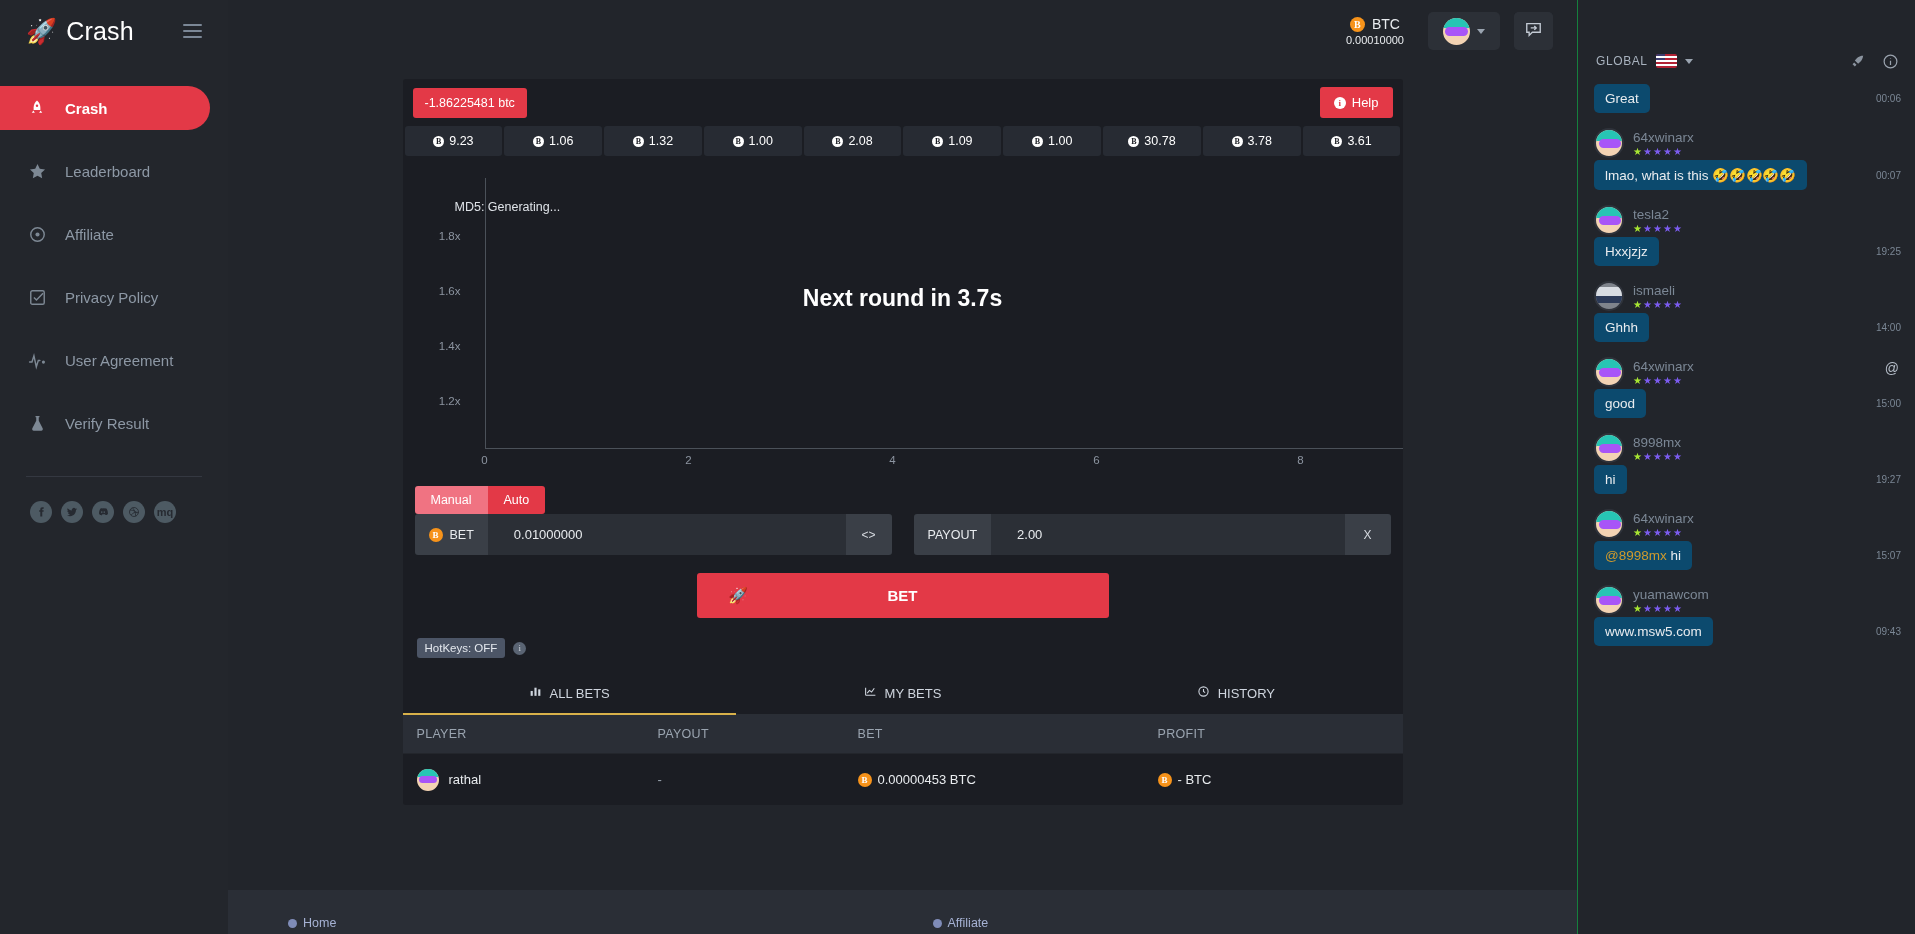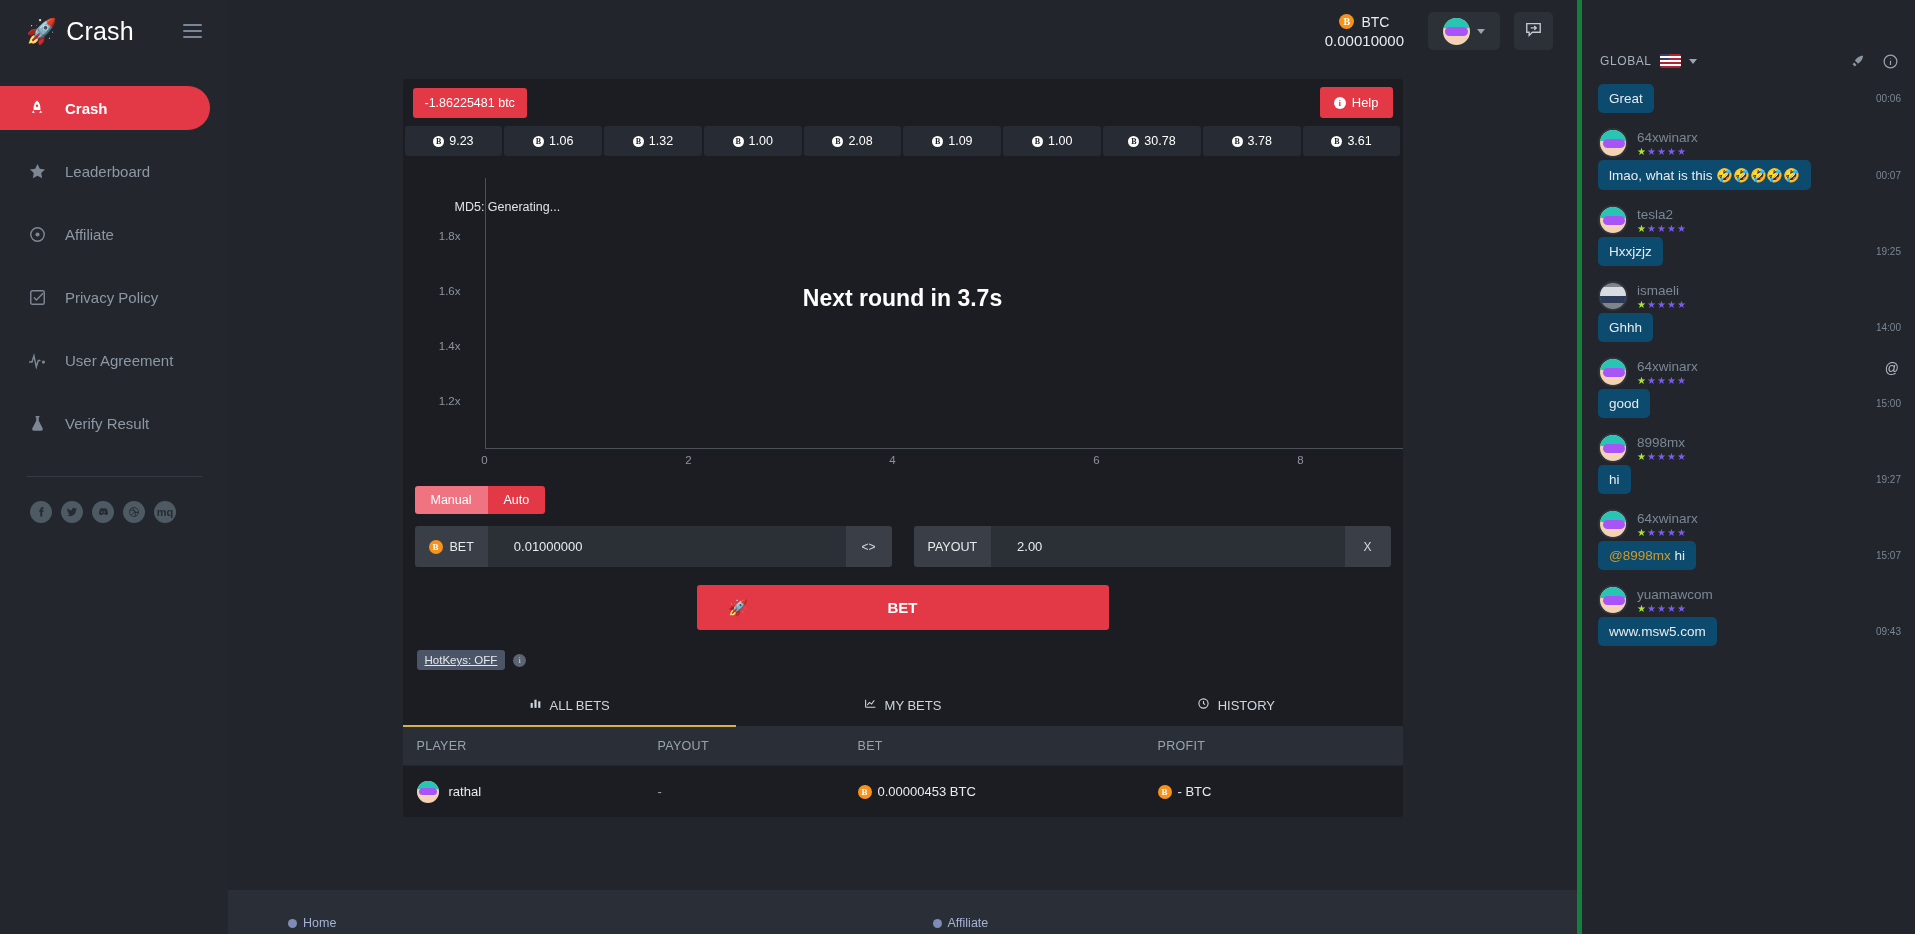--- a/index.html
+++ b/index.html
@@ -62,21 +62,21 @@
   }
   .balance { display: flex; flex-direction: column; align-items: center; margin-right: 10px; }
   .balance-top { display: flex; align-items: center; gap: 7px; }
   .btc-coin {
     width: 15px; height: 15px; border-radius: 50%;
     background: #f7931a; color: #fff; font-size: 10px; font-weight: 700;
     display: flex; align-items: center; justify-content: center;
     font-family: "Liberation Serif", serif;
   }
   .balance-cur { color: #e9ecef; font-size: 14px; }
-  .balance-amt { color: #e9ecef; font-size: 15px; margin-top: 2px; text-align: right; }
+  .balance-amt { color: #e9ecef; font-size: 11px; margin-top: 2px; text-align: right; }
   .tb-btn {
     height: 38px; background: #2c3037; border-radius: 5px;
     display: flex; align-items: center; justify-content: center;
     cursor: pointer; padding: 0 10px; gap: 7px;
   }
   .tb-btn.avatar-btn { width: 72px; }
   .avatar-face {
     width: 27px; height: 27px; border-radius: 50%;
     background: #f3d3b3; position: relative; overflow: hidden; flex: none;
   }
@@ -133,21 +133,21 @@
     color: #fff; font-size: 23px; font-weight: 700;
   }
   .y-axis { position: absolute; left: 0; top: 12px; width: 32px; height: 268px; }
   .y-tick { position: absolute; right: 0; color: #8c94a0; font-size: 11.5px; transform: translateY(-50%); }
   .axis-v { position: absolute; left: 56px; top: 10px; width: 1px; height: 270px; background: #4b5159; }
   .axis-h { position: absolute; left: 56px; top: 280px; width: 918px; height: 1px; background: #4b5159; }
   .x-axis { position: absolute; left: 56px; top: 286px; width: 918px; height: 20px; }
   .x-tick { position: absolute; color: #8c94a0; font-size: 11.5px; transform: translateX(-50%); }
 
   .bet-panel { padding: 8px 12px 0 12px; }
-  .mode-tabs { display: inline-flex; border-radius: 3px; overflow: hidden; margin-bottom: 12px; }
+  .mode-tabs { display: inline-flex; border-radius: 3px; overflow: hidden; }
   .mode-tab { padding: 7px 16px; font-size: 12.5px; color: #fff; cursor: pointer; }
   .mode-tab.manual { background: #f07382; }
   .mode-tab.auto { background: #e33947; }
   .inputs-row { display: flex; gap: 22px; }
   .input-group { flex: 1; display: flex; height: 41px; border-radius: 3px; overflow: hidden; }
   .in-label {
     background: #3a3f47; color: #e9ecef; font-size: 12.5px;
     display: flex; align-items: center; gap: 7px; padding: 0 14px; white-space: nowrap;
   }
   .coin-gold {
@@ -167,21 +167,21 @@
   .bet-btn {
     width: 412px; height: 45px; margin: 18px auto 0 auto;
     background: #e33947; border-radius: 3px;
     display: flex; align-items: center; justify-content: center; gap: 0;
     color: #fff; font-size: 15px; font-weight: 700; cursor: pointer; position: relative;
   }
   .bet-btn .rk { position: absolute; left: 32px; font-size: 16px; }
   .hotkeys-row { display: flex; align-items: center; gap: 8px; padding: 20px 0 14px 2px; }
   .hotkeys {
     background: #4c5566; color: #e4e8ee; font-size: 11.5px;
-    padding: 4px 8px; border-radius: 3px; cursor: pointer; text-decoration: underline;
+    padding: 4px 8px; border-radius: 3px; cursor: pointer;
   }
   .hk-info {
     width: 13px; height: 13px; border-radius: 50%; background: #5a6473; color: #cfd5de;
     font-size: 9px; display: flex; align-items: center; justify-content: center;
     font-family: "Liberation Serif", serif;
   }
 
   .bets-tabs { display: flex; border-bottom: 1px solid #2a2e35; }
   .bets-tab {
     flex: 1; height: 42px; display: flex; align-items: center; justify-content: center; gap: 8px;
@@ -210,21 +210,21 @@
     position: absolute; left: 0; right: 0; bottom: 0; height: 44px;
     background: #2a2e36;
   }
   .footer-inner { display: flex; padding: 26px 0 0 60px; gap: 0; }
   .f-link { width: 660px; display: flex; align-items: center; gap: 6px; color: #a6b2d4; font-size: 12.5px; cursor: pointer; }
   .f-dot { width: 9px; height: 9px; border-radius: 50%; background: #7f8cb8; }
 
   
   .chat {
     width: 338px; min-width: 338px; height: 934px;
-    background: #22252b; border-left: 5px solid #15803d;
+    background: #22252b; border-left: 1px solid #15803d;
     display: flex; flex-direction: column; position: relative;
   }
   .chat-head {
     height: 42px; display: flex; align-items: center; padding: 0 16px 0 18px;
     justify-content: space-between; margin-top: 40px;
   }
   .chat-head-l { display: flex; align-items: center; gap: 8px; cursor: pointer; }
   .chat-global { color: #a8b2be; font-size: 12px; letter-spacing: .6px; }
   .flag { width: 21px; height: 14px; border-radius: 2px; overflow: hidden; position: relative; background: #b22234; }
   .flag i { position: absolute; left: 0; width: 21px; height: 2px; background: #fff; }

